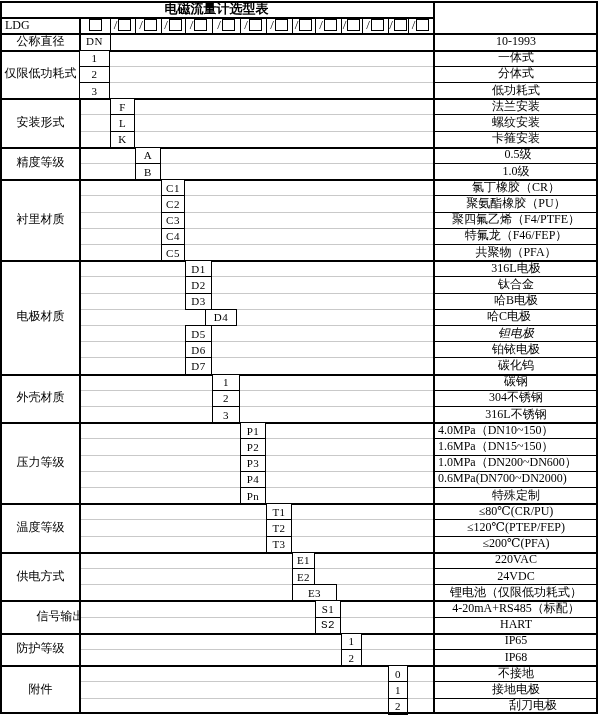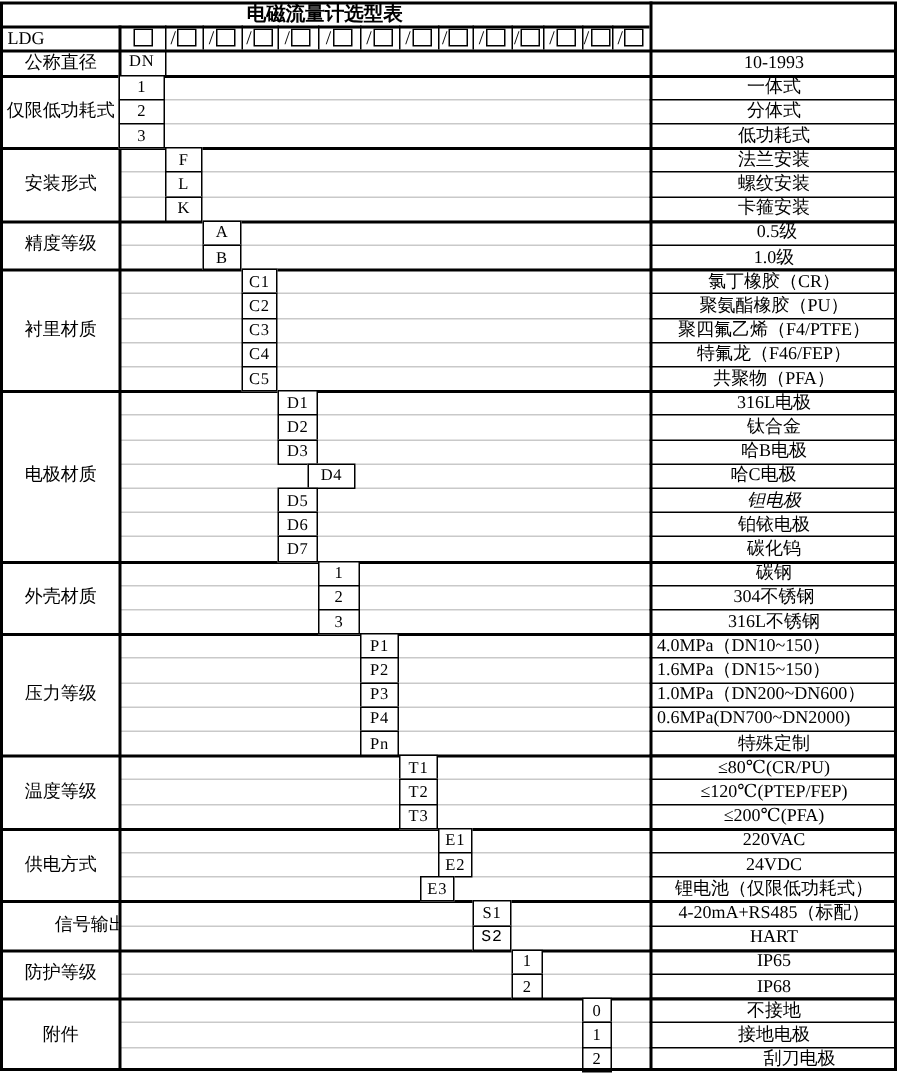--- a/index.html
+++ b/index.html
@@ -250,21 +250,21 @@
       <div class="abs flex f12" style="left: 435px; top: 503.2px; width: 162px; height: 16.2px;">≤80℃(CR/PU)</div>
       <div class="abs flex f11 codebox" style="left: 266px; top: 519.4px; width: 26px; height: 17.2px;">T2</div>
       <div class="abs flex f12" style="left: 435px; top: 519.4px; width: 162px; height: 16.2px;">≤120℃(PTEP/FEP)</div>
       <div class="abs flex f11 codebox" style="left: 266px; top: 535.6px; width: 26px; height: 17.2px;">T3</div>
       <div class="abs flex f12" style="left: 435px; top: 535.6px; width: 162px; height: 16.2px;">≤200℃(PFA)</div>
       <div class="abs flex f12" style="left: 2px; top: 551.8px; width: 77px; height: 48.6px;">供电方式</div>
       <div class="abs flex f11 codebox" style="left: 292px; top: 551.8px; width: 23px; height: 17.2px;">E1</div>
       <div class="abs flex f12" style="left: 435px; top: 551.8px; width: 162px; height: 16.2px;">220VAC</div>
       <div class="abs flex f11 codebox" style="left: 292px; top: 568px; width: 23px; height: 17.2px;">E2</div>
       <div class="abs flex f12" style="left: 435px; top: 568px; width: 162px; height: 16.2px;">24VDC</div>
-      <div class="abs flex f11 codebox" style="left: 280px; top: 584.2px; width: 23px; height: 17.2px;">E3</div>
+      <div class="abs flex f11 codebox" style="left: 292px; top: 584.2px; width: 45px; height: 17.2px;">E3</div>
       <div class="abs flex f12" style="left: 435px; top: 584.2px; width: 162px; height: 16.2px;">锂电池（仅限低功耗式）</div>
       <div class="abs flex f12" style="left: 2px; top: 600.4px; width: 77px; height: 32.4px; padding-left: 40px;">信号输出</div>
       <div class="abs flex f11 codebox" style="left: 315px; top: 600.4px; width: 26px; height: 17.2px;">S1</div>
       <div class="abs flex f12" style="left: 435px; top: 600.4px; width: 162px; height: 16.2px;">4-20mA+RS485（标配）</div>
       <div class="abs flex f11 codebox" style="left: 315px; top: 616.6px; width: 26px; height: 17.2px; font-family: Liberation Mono, monospace;">S2</div>
       <div class="abs flex f12" style="left: 435px; top: 616.6px; width: 162px; height: 16.2px;">HART</div>
       <div class="abs flex f12" style="left: 2px; top: 632.8px; width: 77px; height: 32.4px;">防护等级</div>
       <div class="abs flex f11 codebox" style="left: 341px; top: 632.8px; width: 21px; height: 17.2px;">1</div>
       <div class="abs flex f12" style="left: 435px; top: 632.8px; width: 162px; height: 16.2px;">IP65</div>
       <div class="abs flex f11 codebox" style="left: 341px; top: 649px; width: 21px; height: 17.2px;">2</div>

